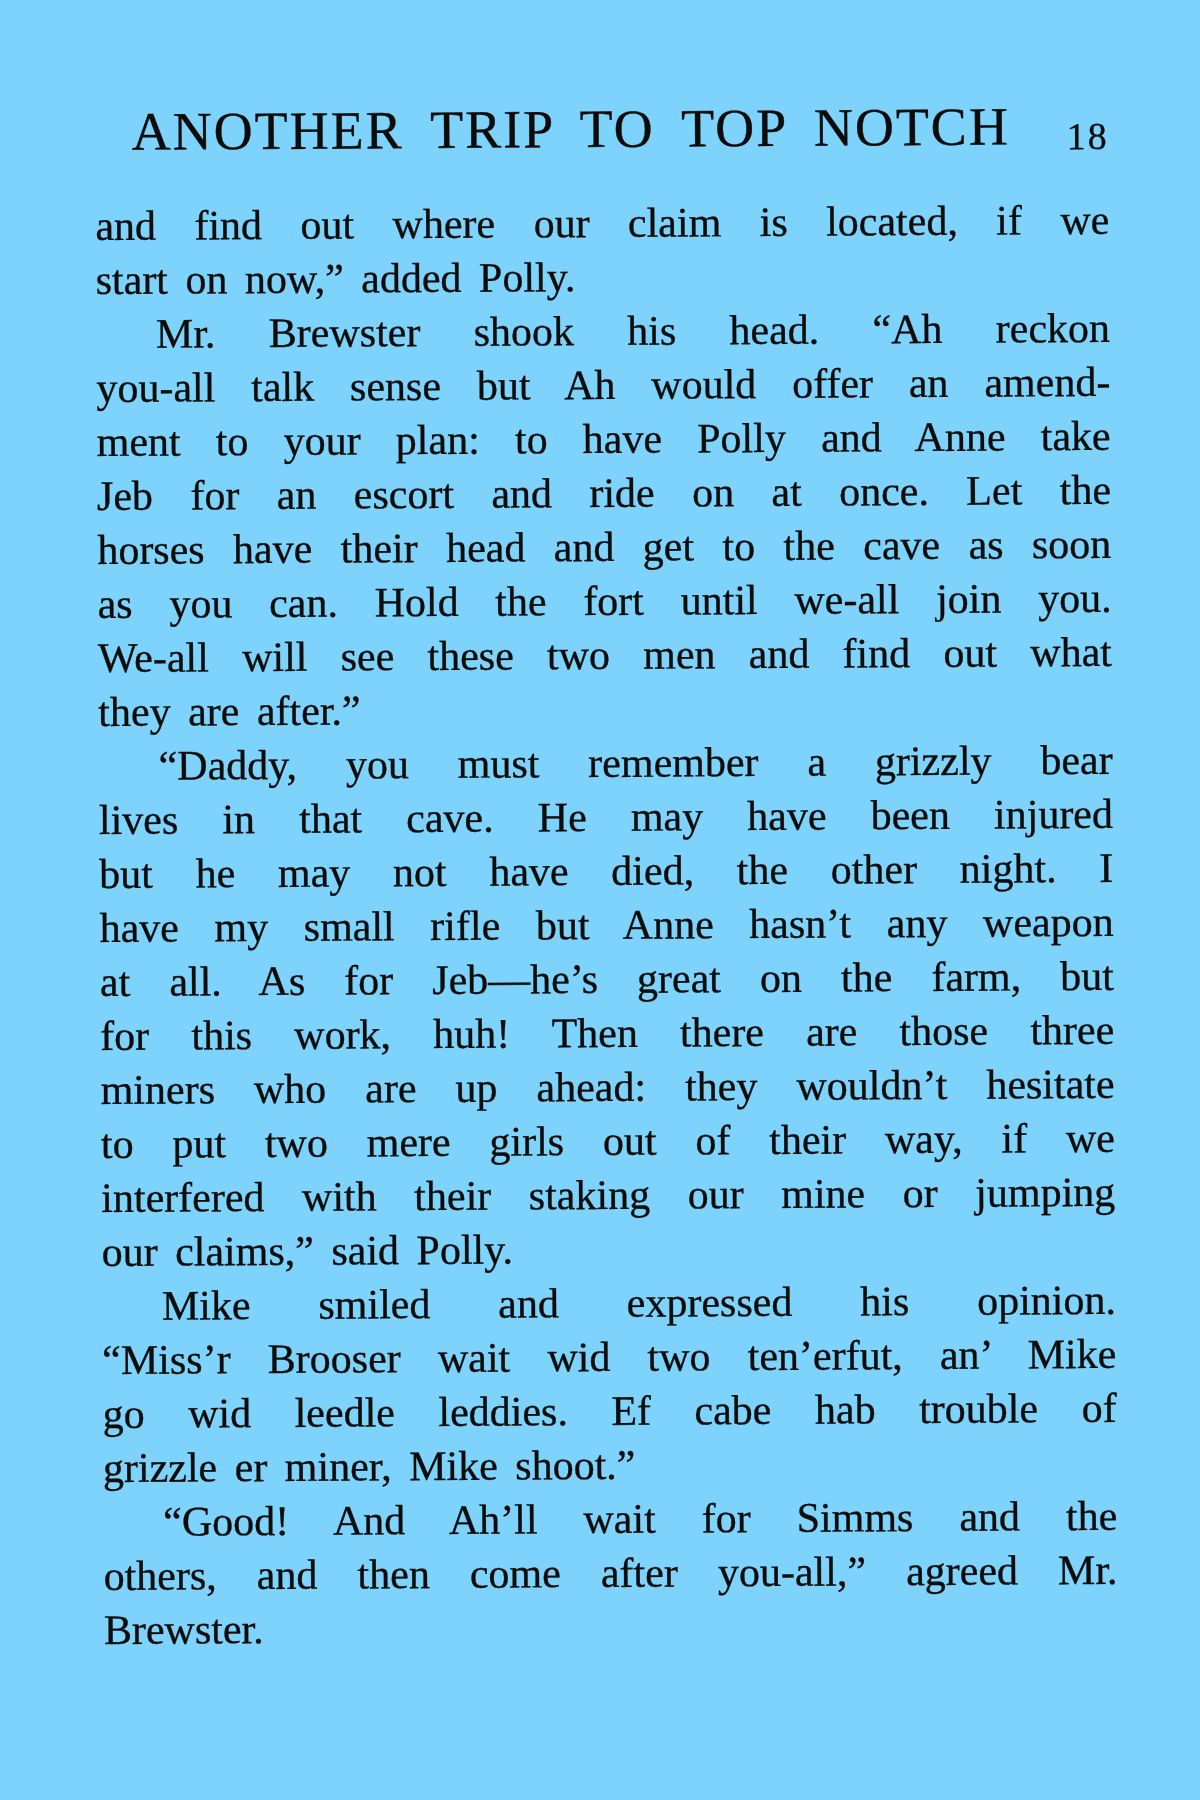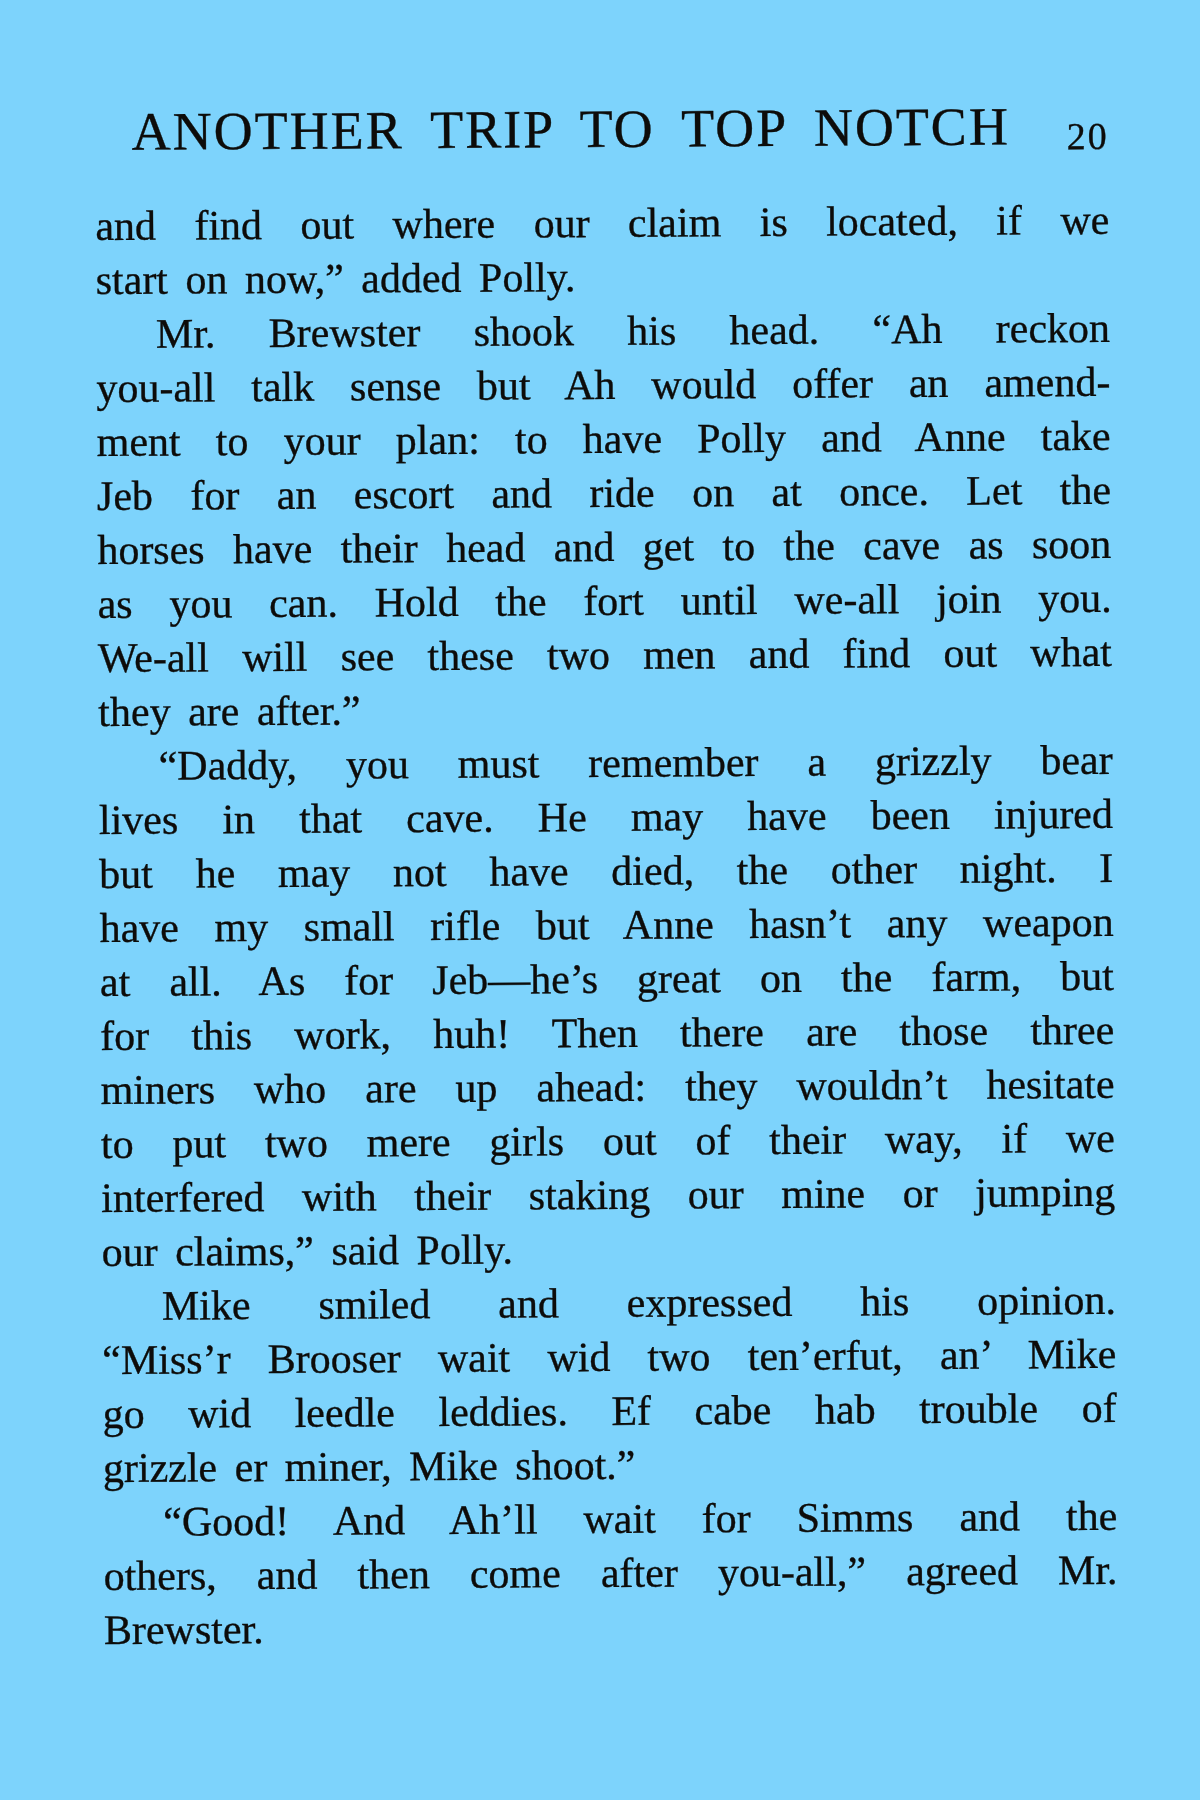--- a/index.html
+++ b/index.html
@@ -59,21 +59,21 @@
     text-indent: 60px;
   }
 </style>
 </head>
 <body>
 
 <div class="page">
   <div class="scan-inner">
     <div class="running-header">
       <span class="header-title">ANOTHER TRIP TO TOP NOTCH</span>
-      <span class="header-folio">20</span>
+      <span class="header-folio">18</span>
     </div>
     <div class="page-body">
         <div class="line j">and find out where our claim is located, if we</div>
         <div class="line">start on now,” added Polly.</div>
         <div class="line j indent">Mr. Brewster shook his head. “Ah reckon</div>
         <div class="line j">you-all talk sense but Ah would offer an amend-</div>
         <div class="line j">ment to your plan: to have Polly and Anne take</div>
         <div class="line j">Jeb for an escort and ride on at once. Let the</div>
         <div class="line j">horses have their head and get to the cave as soon</div>
         <div class="line j">as you can. Hold the fort until we-all join you.</div>

